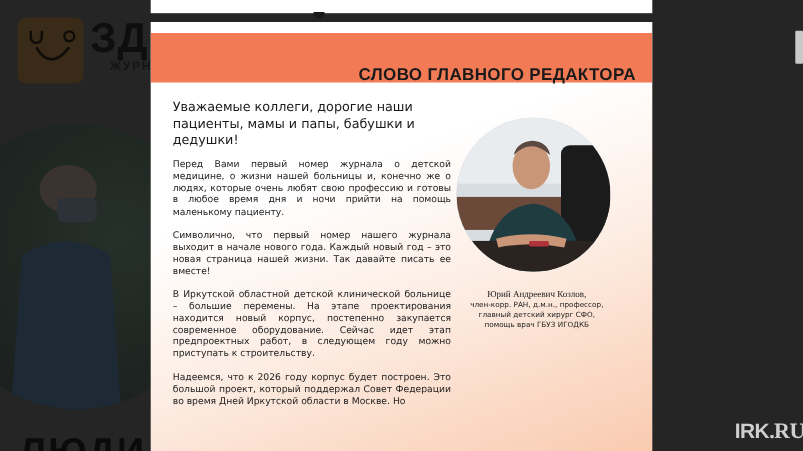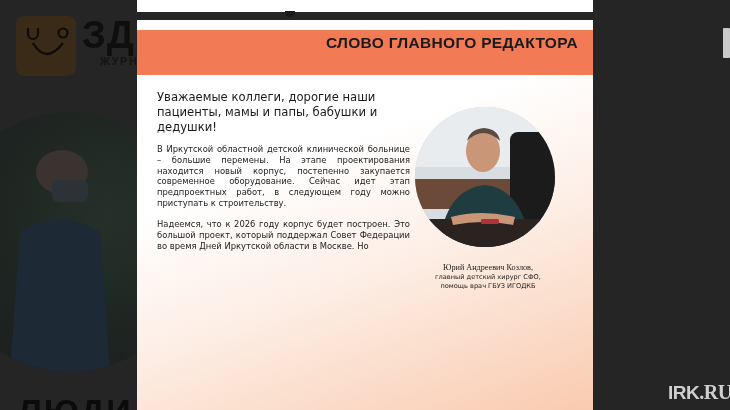--- a/index.html
+++ b/index.html
@@ -19,21 +19,21 @@
   .watermark { position: absolute; left: 668px; top: 381px; font-family: "Liberation Sans", sans-serif; font-weight: bold; font-size: 19px; color: #cfcfcf; letter-spacing: -0.5px; }
   .watermark .dom { font-size: 20px; font-family: Liberation Serif, serif; }
 
   
   .prev-page { position: absolute; left: 137px; top: 0; width: 456px; height: 12px; background: #ffffff; }
   .prev-page-dot { position: absolute; left: 285px; top: 11px; width: 10px; height: 6px; border-radius: 0 0 6px 6px; background: #1a1a1a; }
 
   
   .page { position: absolute; left: 137px; top: 20px; width: 456px; height: 400px; background: linear-gradient(160deg, #ffffff 0%, #ffffff 35%, #fdeee5 60%, #f9c9ad 100%); overflow: hidden; }
   .page-header { position: absolute; left: 0; top: 10px; width: 456px; height: 45px; background: #f27b55; }
-  .page-header-title { position: absolute; right: 15px; top: 4px; font-family: "Liberation Sans", sans-serif; font-weight: bold; font-size: 15.5px; color: #1a1a1a; letter-spacing: 0.3px; }
+  .page-header-title { position: absolute; right: 15px; top: 30px; font-family: "Liberation Sans", sans-serif; font-weight: bold; font-size: 15.5px; color: #1a1a1a; letter-spacing: 0.3px; }
 
   .text-col { position: absolute; left: 20px; top: 70px; width: 253px; }
   .greeting { font-family: "DejaVu Sans", sans-serif; font-size: 11.6px; line-height: 15px; color: #1a1a1a; margin-bottom: 9px; }
   .para { font-family: "DejaVu Sans", sans-serif; font-size: 8.4px; line-height: 10.8px; color: #222; text-align: justify; margin-bottom: 10.5px; }
 
   .portrait { position: absolute; left: 278px; top: 87px; width: 140px; height: 140px; border-radius: 50%; overflow: hidden; background: #c9ccd0; }
   .portrait svg { width: 140px; height: 140px; display: block; }
 
   .caption { position: absolute; left: 276px; top: 242px; width: 150px; text-align: center; color: #1c1c1c; }
   .caption-name { font-family: Liberation Serif, serif; font-size: 8.2px; line-height: 11px; }
@@ -69,20 +69,22 @@
   <div class="prev-page"></div>
   <div class="prev-page-dot"></div>
 
   <div class="page">
     <div class="page-header">
       <div class="page-header-title">СЛОВО ГЛАВНОГО РЕДАКТОРА</div>
     </div>
 
     <div class="text-col">
       <div class="greeting">Уважаемые коллеги, дорогие наши пациенты, мамы и папы, бабушки и дедушки!</div>
+      <p class="para">Перед Вами первый номер журнала о детской медицине, о жизни нашей больницы и, конечно же о людях, которые очень любят свою профессию и готовы в любое время дня и ночи прийти на помощь маленькому пациенту.</p>
+      <p class="para">Символично, что первый номер нашего журнала выходит в начале нового года. Каждый новый год – это новая страница нашей жизни. Так давайте писать ее вместе!</p>
       <p class="para">В Иркутской областной детской клинической больнице – большие перемены. На этапе проектирования находится новый корпус, постепенно закупается современное оборудование. Сейчас идет этап предпроектных работ, в следующем году можно приступать к строительству.</p>
       <p class="para">Надеемся, что к 2026 году корпус будет построен. Это большой проект, который поддержал Совет Федерации во время Дней Иркутской области в Москве. Но</p>
     </div>
 
     <div class="portrait">
       <svg viewBox="0 0 140 140">
         <rect x="0" y="0" width="140" height="140" fill="#d8dde2"></rect>
         <rect x="0" y="0" width="140" height="60" fill="#e9ecef"></rect>
         <rect x="0" y="72" width="140" height="30" fill="#6b4a3a"></rect>
         <rect x="95" y="25" width="45" height="90" rx="8" fill="#1b1b1b"></rect>
@@ -90,18 +92,19 @@
         <ellipse cx="68" cy="44" rx="17" ry="21" fill="#c99678"></ellipse>
         <path d="M52 34 q16 -16 33 0 q-2 -12 -16 -13 q-14 1 -17 13 z" fill="#5a4a42"></path>
         <rect x="0" y="112" width="140" height="28" fill="#2a2320"></rect>
         <path d="M36 110 q30 -8 64 0 l-2 8 q-30 -6 -60 0 z" fill="#c99678"></path>
         <rect x="66" y="112" width="18" height="5" rx="1.5" fill="#b0323a"></rect>
       </svg>
     </div>
 
     <div class="caption">
       <div class="caption-name">Юрий Андреевич Козлов,</div>
+      <div class="caption-line">член-корр. РАН, д.м.н., профессор,</div>
       <div class="caption-line">главный детский хирург СФО,</div>
       <div class="caption-line">помощь врач ГБУЗ ИГОДКБ</div>
     </div>
   </div>
 
 </div>
 
 </body></html>

